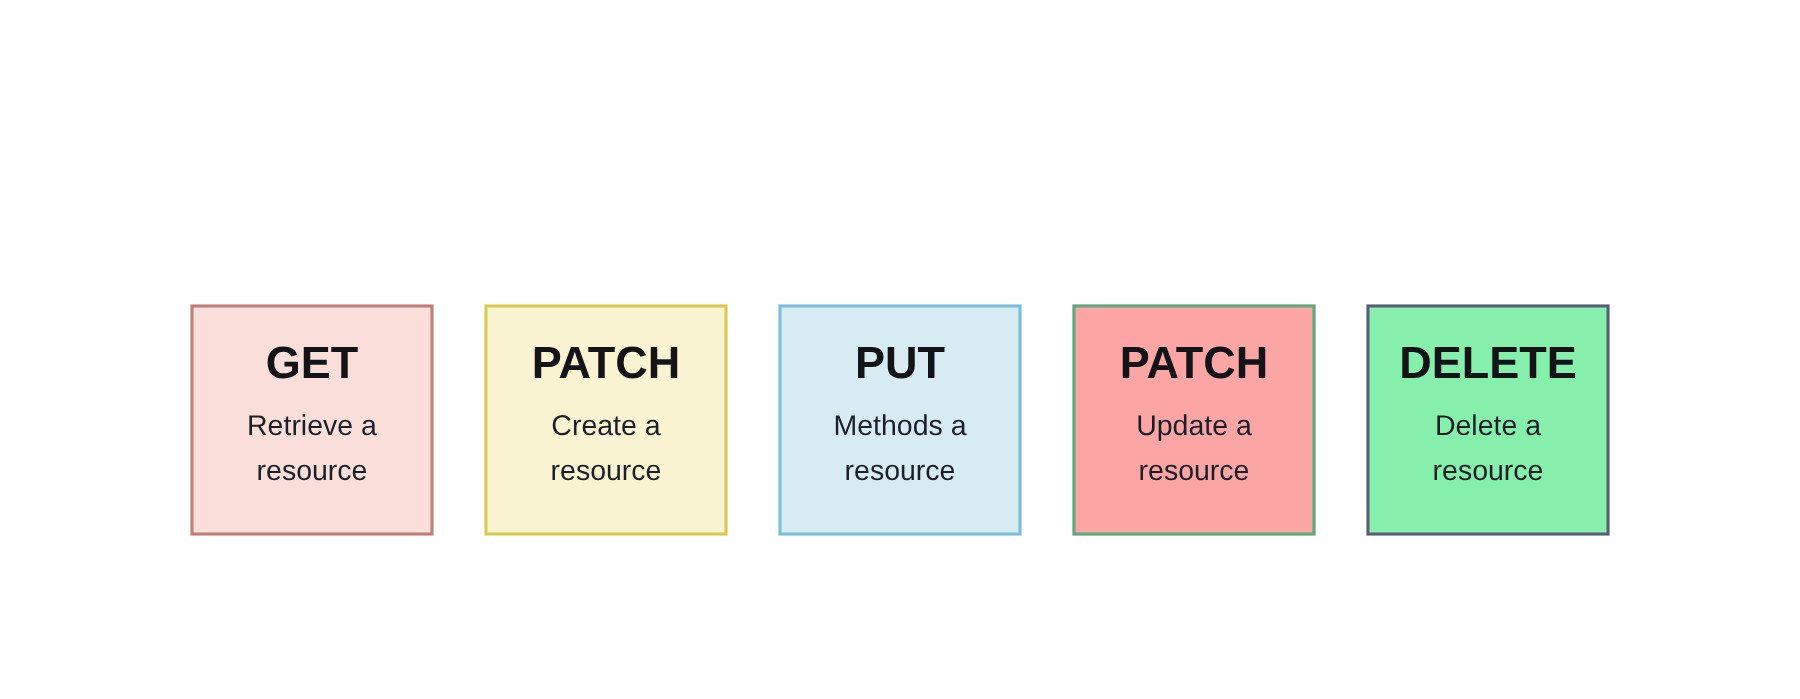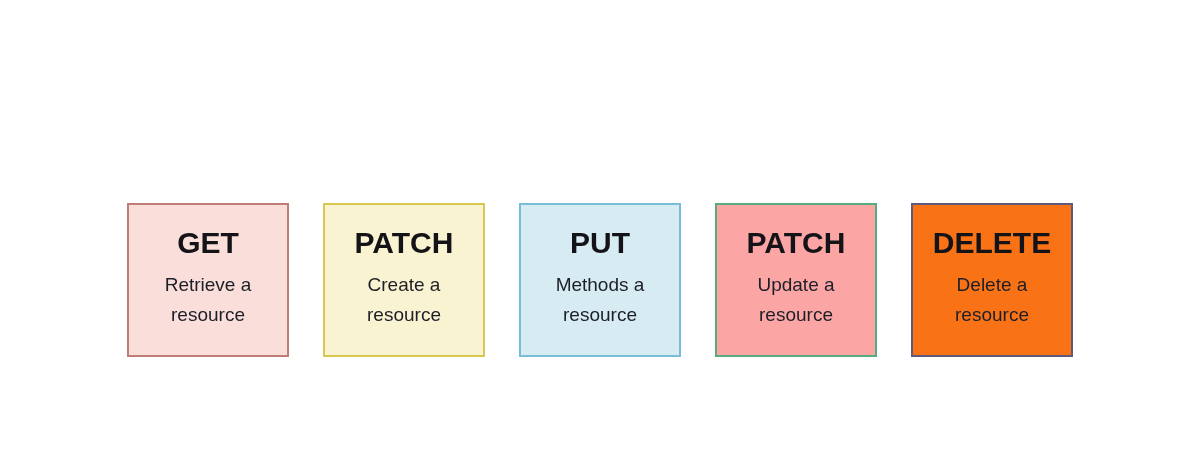--- a/index.html
+++ b/index.html
@@ -81,18 +81,18 @@
   <div class="method-box" style="background: rgb(214, 235, 242); border-color: rgb(121, 190, 214);">
     <div class="method-name">PUT</div>
     <div class="method-desc">Methods a resource</div>
   </div>
 
   <div class="method-box" style="background: #fca5a5; border-color: rgb(87, 171, 128);">
     <div class="method-name">PATCH</div>
     <div class="method-desc">Update a resource</div>
   </div>
 
-  <div class="method-box" style="background: #f97316; border-color: rgb(92, 90, 120);">
+  <div class="method-box" style="background: #86efac; border-color: rgb(92, 90, 120);">
     <div class="method-name">DELETE</div>
     <div class="method-desc">Delete a resource</div>
   </div>
 </div>
 </div>
 
 </body></html>

